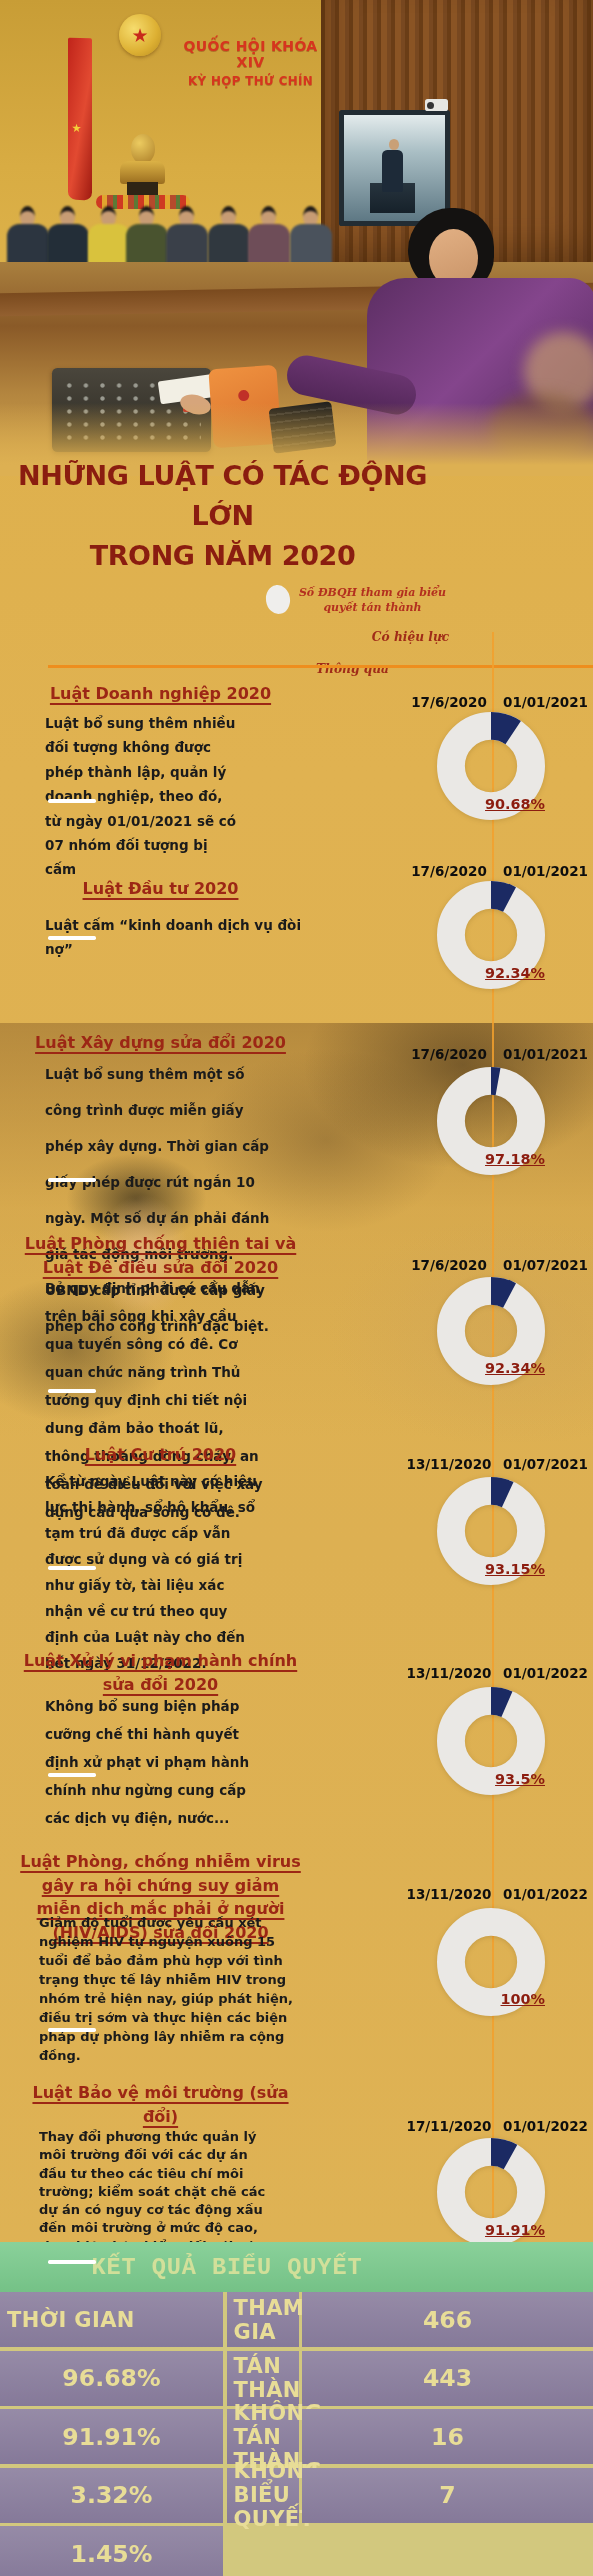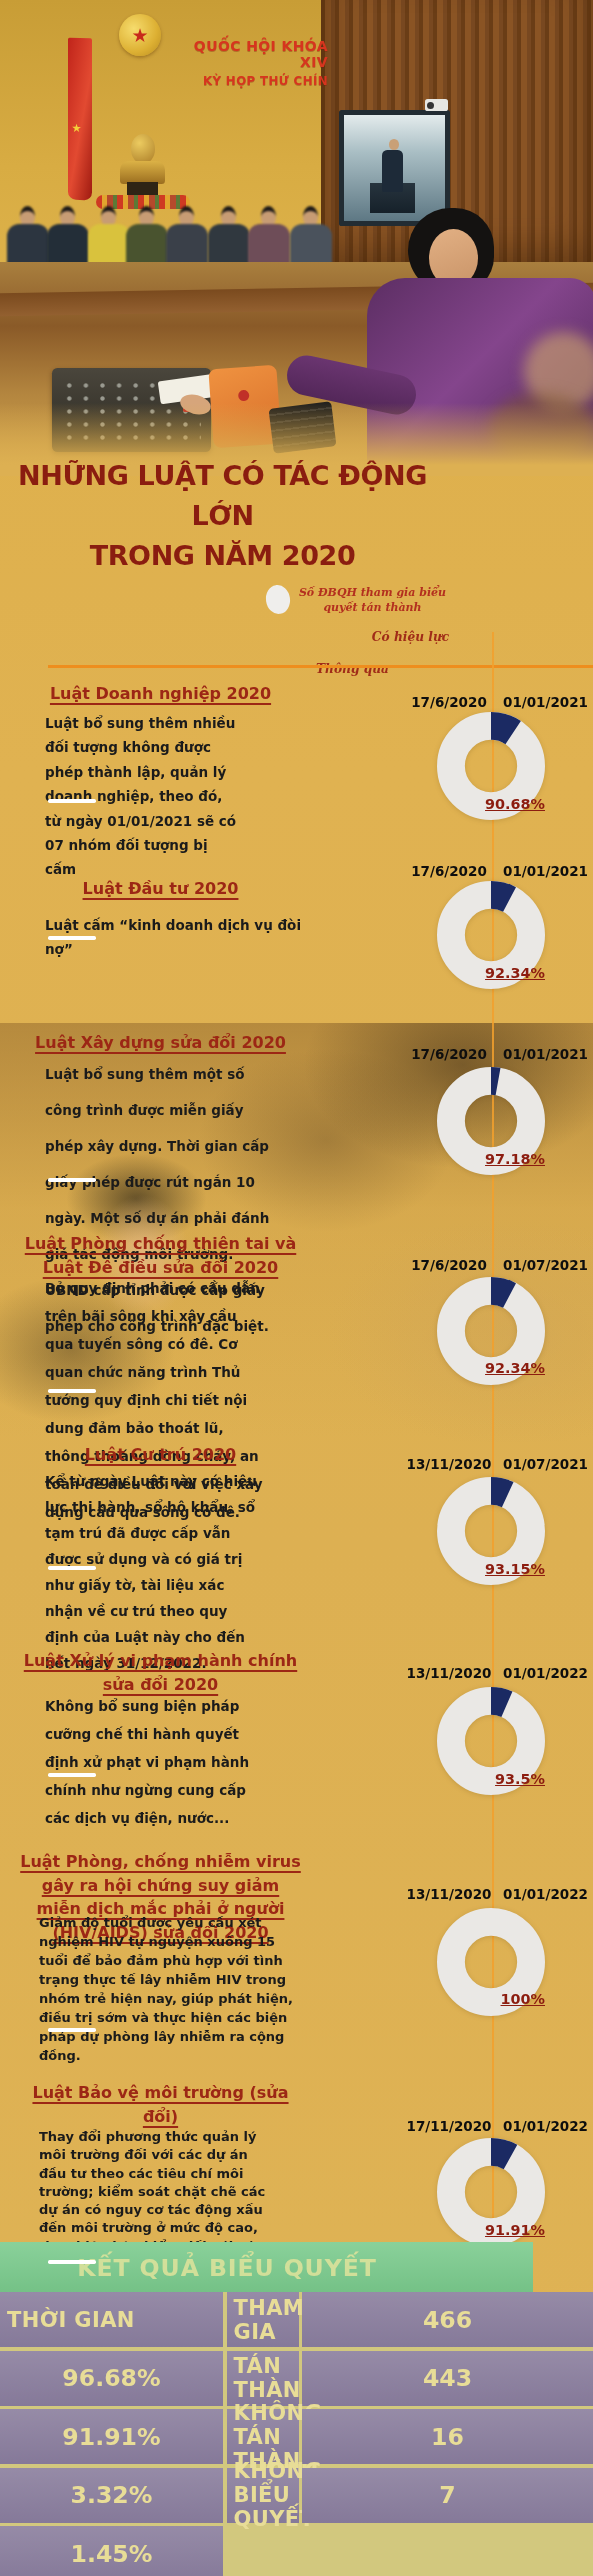--- a/index.html
+++ b/index.html
@@ -20,21 +20,21 @@
   .scr-podium{position:absolute;left:26px;top:68px;width:45px;height:30px;background:linear-gradient(#27343e,#16212a);}
   .camera{position:absolute;left:425px;top:99px;width:23px;height:12.2px;border-radius:2.6px;background:#e6e6e2;}
   .camera::after{content:"";position:absolute;left:1.7px;top:2.6px;width:7px;height:7px;border-radius:50%;background:#333;}
   .flag{position:absolute;left:68px;top:38px;width:23.6px;height:162px;border-radius:1.7px 1.7px 7.9px 7.9px;
         background:linear-gradient(100deg,#c0241a 0%,#e24a31 55%,#9e1a10 100%);transform:skewY(2deg);}
   .flag-star{position:absolute;left:3.5px;top:84px;color:#f4cf3a;font-size:11.3px;}
   .emblem{position:absolute;left:119px;top:14px;width:42px;height:42px;border-radius:50%;
         background:radial-gradient(circle at 35% 35%,#f6dc6d 0%,#ddb033 60%,#b98c1f 100%);
         box-shadow:0 1.7px 3.5px rgba(90,50,0,.4);display:flex;align-items:center;justify-content:center;}
   .emblem-star{color:#c8291b;font-size:19px;line-height:1;}
-  .hall-title{position:absolute;left:173px;top:38px;width:155px;text-align:right;color:#d6351e;font-weight:bold;
+  .hall-title{position:absolute;left:173px;top:38px;width:155px;text-align:center;color:#d6351e;font-weight:bold;
         text-shadow:0 0.9px 0 rgba(120,30,10,.35);}
   .hall-line1{display:block;font-size:14px;letter-spacing:0.4px;}
   .hall-line2{display:block;font-size:11.8px;margin-top:4.4px;letter-spacing:0.4px;}
   .bust-head{position:absolute;left:131px;top:134px;width:24.4px;height:30px;border-radius:50%;
         background:radial-gradient(circle at 35% 30%,#eccb60,#a97a25);}
   .bust-body{position:absolute;left:120px;top:161px;width:45px;height:23px;border-radius:8.7px 8.7px 3.5px 3.5px;
         background:linear-gradient(#dcb246,#9a6d1f);}
   .pedestal{position:absolute;left:127px;top:182px;width:31px;height:21px;background:#2f2415;}
   .flowers{position:absolute;left:96px;top:195px;width:94px;height:14px;border-radius:7px;
         background:repeating-linear-gradient(90deg,#cf3a22 0 6.1px,#e2a52e 6.1px 11.3px,#b54a2c 11.3px 17.5px,#5d7a36 17.5px 21px);
@@ -115,22 +115,22 @@
   .s5 .law-title{top:1443px}.s5 .law-body{top:1468px;width:220px;line-height:26px}.s5 .dash{top:1566px}
   .s5 .date-p,.s5 .date-e{top:1456px}.s5 .donut{top:1477px}.s5 .donut-label{top:1561px}
   .s6 .law-title{top:1649px}.s6 .law-body{top:1692px;width:216px;line-height:28px}.s6 .dash{top:1773px}
   .s6 .date-p,.s6 .date-e{top:1665px}.s6 .donut{top:1687px}.s6 .donut-label{top:1771px}
   .s7 .law-title{top:1850px}.s7 .law-body{top:1913px;left:39px;width:260px;line-height:19px;font-size:13px}.s7 .dash{top:2028px}
   .s7 .date-p,.s7 .date-e{top:1886px}.s7 .donut{top:1908px}.s7 .donut-label{top:1991px}
   .s8 .law-title{top:2081px}.s8 .law-body{top:2128px;left:39px;width:237px;line-height:18.3px;font-size:13px}.s8 .dash{top:2260px}
   .s8 .date-p,.s8 .date-e{top:2118px}.s8 .donut{top:2138px}.s8 .donut-label{top:2222px}
 
   
-  .result-banner{position:absolute;left:0;top:2242px;width:533px;height:51px;z-index:4;
-        background:linear-gradient(180deg,#8ad19a,#74c186);}
+  .result-banner{position:absolute;left:0;top:2242px;width:593px;height:51px;z-index:4;
+        background:linear-gradient(180deg,#8ad19a,#74c186);font-family:Liberation Mono, monospace;}
   .result-banner .banner-text{position:absolute;left:0;top:0;width:454px;height:51px;line-height:52px;text-align:center;
         color:rgba(233,230,156,.78);font-weight:bold;font-size:23.6px;letter-spacing:0.9px;}
   .results-table{position:absolute;left:0;top:2292px;width:593px;height:284px;z-index:4;display:grid;
         grid-template-columns:223px 72px 1fr;grid-auto-rows:55px;gap:3.5px;background:#d2c87e;overflow:hidden;}
   .cell{background:linear-gradient(180deg,#968ba7,#857999);display:flex;align-items:center;color:#e8dd97;font-weight:bold;}
   .cell-label{padding-left:7px;font-size:21px;letter-spacing:0.4px;}
   .cell-num{justify-content:center;font-size:23.6px;}
   .cell-pct{justify-content:center;font-size:23.6px;}
   .cell-time{grid-column:2/4;justify-content:center;padding-right:131px;font-size:23.6px;}
 </style>

